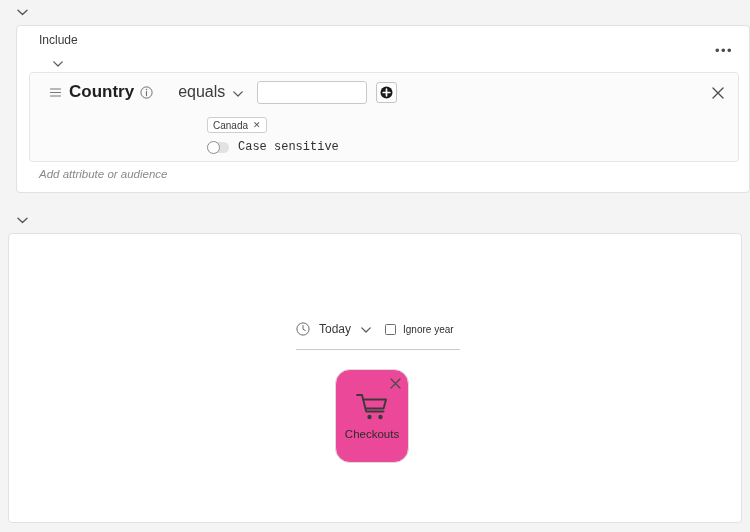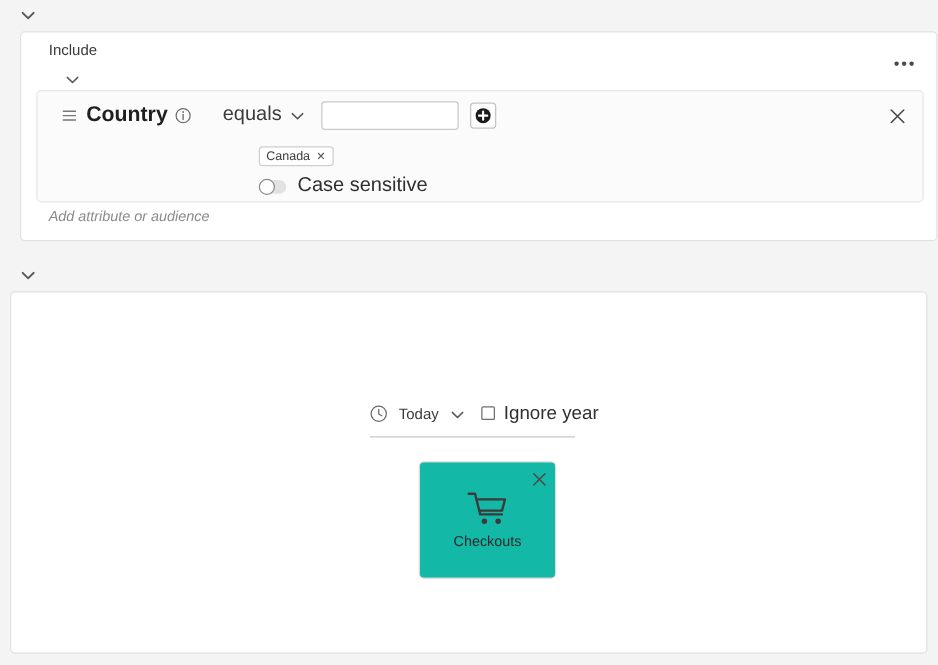--- a/index.html
+++ b/index.html
@@ -238,22 +238,23 @@
     left: 0px;
     top: -1px;
     width: 13px;
     height: 13px;
     border-radius: 50%;
     background: #ffffff;
     border: 1.3px solid #8d8d8d;
     box-sizing: border-box;
   }
   .toggle-label {
-    font-size: 16px;
+    font-size: 12px;
     color: #2f2f2f;
+    font-family: Liberation Mono, monospace;
   }
 
   
   .add-attr {
     position: absolute;
     left: 22px;
     bottom: 12px;
     font-size: 11.5px;
     font-style: italic;
     color: #8a8a8a;
@@ -308,42 +309,42 @@
   }
   .checkbox {
     width: 11px;
     height: 11px;
     border: 1.3px solid #6d6d6d;
     border-radius: 1.5px;
     background: #fff;
     box-sizing: border-box;
   }
   .ignore-label {
-    font-size: 15px;
+    font-size: 10px;
     color: #2f2f2f;
   }
   .divider {
     position: absolute;
     left: 287px;
     top: 115px;
     width: 164px;
     height: 1px;
     background: #c9c9c9;
   }
 
   
   .event-card {
     position: absolute;
     left: 326px;
     top: 135px;
-    width: 110px;
+    width: 74px;
     height: 94px;
-    background: #14b8a6;
+    background: #ec4899;
     border: 1px solid #dcdcdc;
-    border-radius: 4px;
+    border-radius: 15px;
     box-sizing: border-box;
   }
   .event-card-close {
     position: absolute;
     right: 6px;
     top: 6px;
     width: 14px;
     height: 14px;
     display: flex;
     align-items: center;

